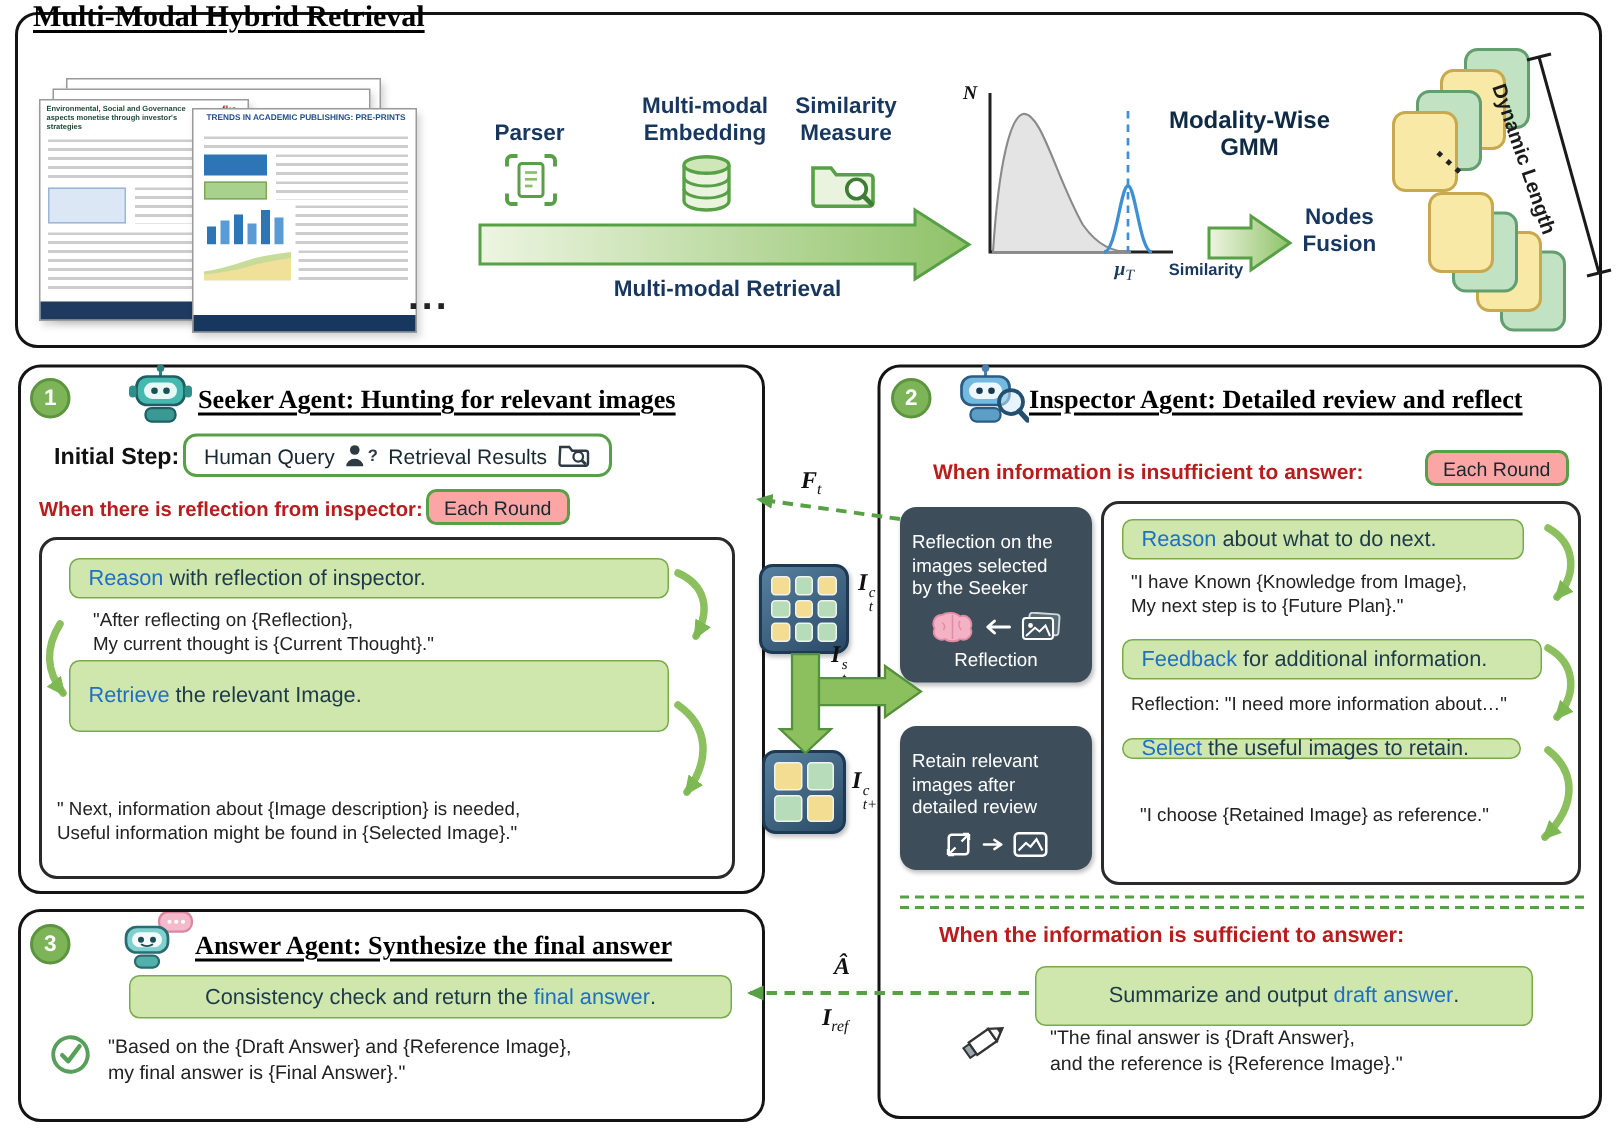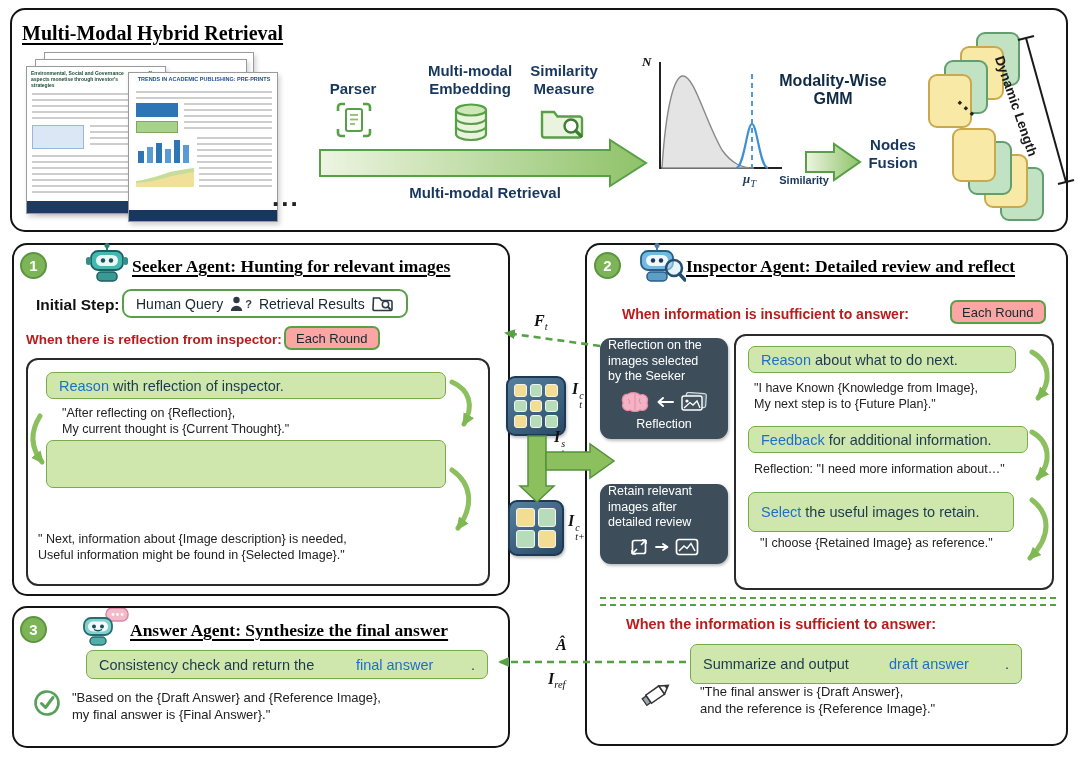--- a/index.html
+++ b/index.html
@@ -4,27 +4,27 @@
 <style>
 *{margin:0;padding:0;box-sizing:border-box}
 html,body{width:1080px;height:759px}
 body{position:relative;background:#fff;font-family:"Liberation Sans",sans-serif;color:#111;overflow:hidden}
 .abs{position:absolute}
 .panel{position:absolute;background:#fff;border:2.6px solid #141414;border-radius:15px}
 .ptitle{position:absolute;font-family:"Liberation Serif",serif;font-weight:bold;text-decoration:underline;text-decoration-thickness:2px;text-underline-offset:3px;color:#000}
 .badge{position:absolute;width:27px;height:27px;border-radius:50%;background:#7cb457;border:2px solid #5d9440;color:#fff;font-weight:bold;font-size:15px;display:flex;align-items:center;justify-content:center}
 .gbox{position:absolute;background:#cfe7ad;border:1.7px solid #79ab4b;border-radius:7px;color:#1c3a4a;font-size:14.5px;display:flex;align-items:center;padding:2px 12px}
 .gbox.col{flex-direction:column;align-items:flex-start;justify-content:center;line-height:20px}
-.gbox.ctr{justify-content:space-between}
+.gbox.ctr{justify-content:center}
 .gbox span{white-space:pre-wrap}
 .kw{color:#1e6fc5}
 .quote{position:absolute;font-size:12.5px;line-height:15.5px;color:#222}
 .whenlab{position:absolute;font-size:14px;font-weight:600;color:#b91c1c}
 .pill{position:absolute;border:2px solid #57a046;border-radius:7px;background:#fca5a5;padding:2.5px 10px;font-size:13px;color:#17282f}
-.bubble{position:absolute;width:128px;background:#3d4e5a;border-radius:11px;color:#fff;padding:0 8px 7px;font-size:12.5px;line-height:15.5px;box-shadow:1px 2px 3px rgba(0,0,0,.25)}
+.bubble{position:absolute;width:128px;background:#3d4e5a;border-radius:11px;color:#fff;padding:16px 8px 7px;font-size:12.5px;line-height:15.5px;box-shadow:1px 2px 3px rgba(0,0,0,.25)}
 .bubble .icons{display:flex;align-items:center;justify-content:center;gap:5px;margin-top:6px}
 .bubble .cap{text-align:center;margin-top:4px}
 .navlab{position:absolute;color:#17375e;font-weight:700;text-align:center;font-size:15px;line-height:17.5px}
 .mathlab{position:absolute;font-size:16px;color:#101010}
 .mb{font-family:"Liberation Serif",serif;font-style:italic;font-weight:600}
 .ss{display:inline-flex;flex-direction:column;align-items:flex-start;vertical-align:-5px;margin-left:1px;font-size:10px;line-height:9px;font-family:"Liberation Serif",serif;font-style:italic}
 .subn{font-size:10.5px;vertical-align:sub;font-family:"Liberation Serif",serif;font-style:italic}
 .gridframe{position:absolute;display:grid;gap:3px;padding:6px;background:linear-gradient(145deg,#56809f,#2a4a66);border:2px solid #1d3953;border-radius:9px;box-shadow:1px 2px 3px rgba(0,0,0,.25)}
 .tile{border-radius:3px;border:1px solid #f2f2ee}
 .tile.y{background:#f3dd92}
@@ -36,21 +36,21 @@
 .lines{position:absolute;background:repeating-linear-gradient(to bottom,#cdcdcd 0 2px,transparent 2px 6px)}
 .dots{position:absolute;font-weight:bold;color:#222;letter-spacing:2px}
 .innerbox{position:absolute;border:2px solid #2a2a2a;border-radius:12px;background:#fff}
 .sep{position:absolute;border-top:2.6px dashed #57a046;border-bottom:2.6px dashed #57a046;height:9px}
 .initbox{position:absolute;border:2.2px solid #57a046;border-radius:9px;background:#fff;display:flex;align-items:center;gap:7px;padding:4px 12px;font-size:14px;color:#17282f}
 </style>
 </head>
 <body>
 
 <div class="panel" style="left:10px;top:8px;width:1058px;height:224px"></div>
-<div class="ptitle" style="left:22px;top:22px;font-size:20px">Multi-Modal Hybrid Retrieval</div>
+<div class="ptitle" style="left:22px;top:0;font-size:20px">Multi-Modal Hybrid Retrieval</div>
 
 <div class="abs" style="left:22px;top:46px;width:262px;height:182px">
   <div class="page" style="left:22px;top:6px;width:210px;height:150px"></div>
   <div class="page" style="left:13px;top:13px;width:212px;height:152px"></div>
   <div class="page" style="left:4px;top:20px;width:140px;height:148px">
     <div style="position:absolute;left:4px;top:3px;width:104px;font-size:5px;line-height:6px;font-weight:bold;color:#1d4d36">Environmental, Social and Governance aspects monetise through investor's strategies</div>
     <div style="position:absolute;right:3px;top:3px;font-size:7px;font-weight:bold;color:#c0392b">fka»</div>
     <div class="lines" style="left:5px;top:26px;width:128px;height:26px"></div>
     <div style="position:absolute;left:5px;top:58px;width:52px;height:24px;background:#dbe7f5;border:1px solid #9db6d8"></div>
     <div class="lines" style="left:63px;top:58px;width:70px;height:24px"></div>
@@ -177,20 +177,21 @@
 <div class="innerbox" style="left:26px;top:358px;width:464px;height:228px"></div>
 <div class="gbox" style="left:46px;top:372px;width:400px;height:27px">
   <span class="kw">Reason</span>
     <span> with reflection of inspector.</span>
 </div>
 <div class="quote" style="left:62px;top:406px">
   <div>"After reflecting on {Reflection},</div>
   <div>My current thought is {Current Thought}."</div>
 </div>
 <div class="gbox col" style="left:46px;top:440px;width:400px;height:48px">
+  <span><span class="kw">Retrieve</span><span> the relevant Image.</span></span>
 </div>
 <div class="quote" style="left:38px;top:532px">
   <div>" Next, information about {Image description} is needed,</div>
   <div>Useful information might be found in {Selected Image}."</div>
 </div>
 
 <div class="mathlab" style="left:534px;top:312px"><span class="mb">F</span><span class="subn">t</span></div>
 
 <div class="gridframe" style="left:506px;top:376px;width:60px;height:60px;grid-template-columns:repeat(3,1fr)">
   <div class="tile y"></div>
@@ -279,21 +280,21 @@
   <div>"I have Known {Knowledge from Image},</div>
   <div>My next step is to {Future Plan}."</div>
 </div>
 <div class="gbox" style="left:748px;top:426px;width:280px;height:27px">
   <span class="kw">Feedback</span>
     <span> for additional information.</span>
 </div>
 <div class="quote" style="left:754px;top:462px">
   <div>Reflection: "I need more information about…"</div>
 </div>
-<div class="gbox" style="left:748px;top:492px;width:266px;height:40px">
+<div class="gbox" style="left:748px;top:492px;width:266px;height:14px">
   <span class="kw">Select</span>
     <span> the useful images to retain.</span>
 </div>
 <div class="quote" style="left:760px;top:536px">
   <div>"I choose {Retained Image} as reference."</div>
 </div>
 
 <div class="bubble" style="left:600px;top:484px">
   <div>Retain relevant</div>
   <div>images after</div>

